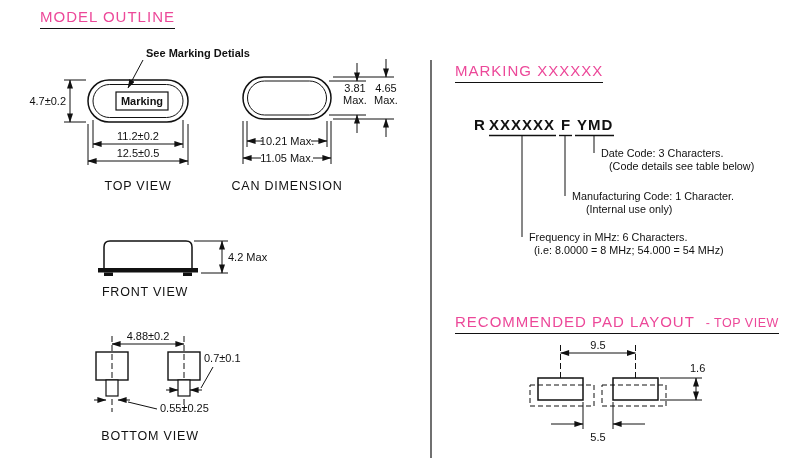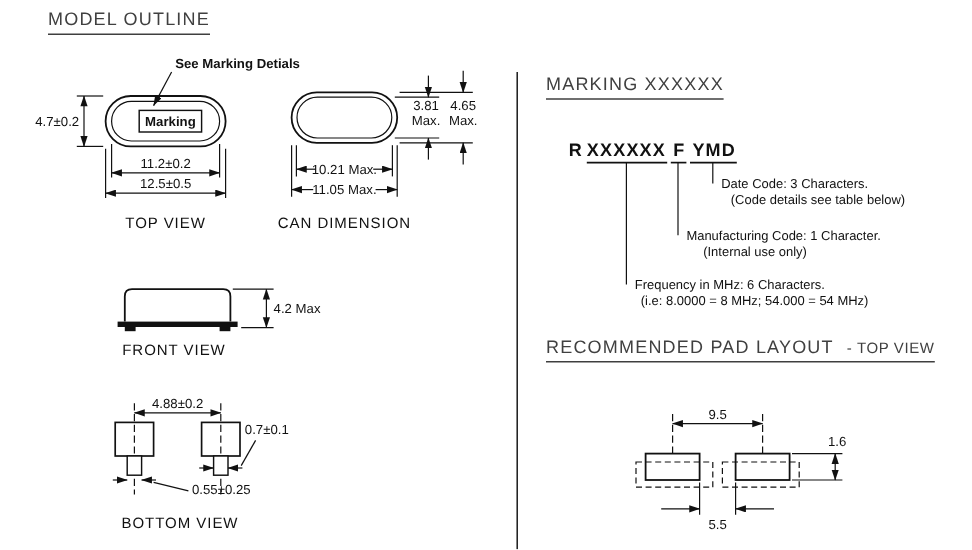--- a/index.html
+++ b/index.html
@@ -2,40 +2,40 @@
 <html><head>
 <meta charset="utf-8">
 <style>
   html,body{margin:0;padding:0;}
   body{
     width:810px;height:458px;background:#ffffff;position:relative;overflow:hidden;
     font-family:"Liberation Sans",sans-serif;color:#111;
   }
   .abs{position:absolute;}
   .sec-title{
-    font-size:15px;letter-spacing:1px;color:#404040;white-space:nowrap;
+    font-size:15px;letter-spacing:1px;color:#ec4899;white-space:nowrap;
     border-bottom:1.6px solid #111;padding-bottom:3px;width:fit-content;
   }
   .sec-title .sub{font-size:12.5px;letter-spacing:0.5px;}
   svg{display:block;}
   svg text{fill:#111;stroke:none;font-family:"Liberation Sans",sans-serif;}
   .dim{font-size:11px;}
   .viewlbl{font-size:12.5px;letter-spacing:0.8px;}
   .note{font-size:11px;font-weight:bold;}
   .callout{font-size:10.8px;}
   .code{font-size:15px;font-weight:bold;letter-spacing:1px;}
 </style>
 </head>
 <body>
 
 <div class="abs sec-title" style="left:40px;top:8px;">MODEL OUTLINE</div>
 
 <div class="abs sec-title" style="left:455px;top:62px;">MARKING XXXXXX</div>
 
-<div class="abs sec-title" style="left:455px;top:281px;">
+<div class="abs sec-title" style="left:455px;top:313px;">
   <span>RECOMMENDED PAD LAYOUT</span>
   <span class="sub" style="margin-left:6px;">- TOP VIEW</span>
 </div>
 
 <svg class="abs" style="left:0;top:0;" width="810" height="458" viewBox="0 0 810 458">
   <defs>
     <marker id="ae" markerWidth="10" markerHeight="8" refX="8.6" refY="3" orient="auto" markerUnits="userSpaceOnUse">
       <path d="M0,0 L9,3 L0,6 Z" fill="#111"></path>
     </marker>
     <marker id="as" markerWidth="10" markerHeight="8" refX="0.4" refY="3" orient="auto" markerUnits="userSpaceOnUse">

